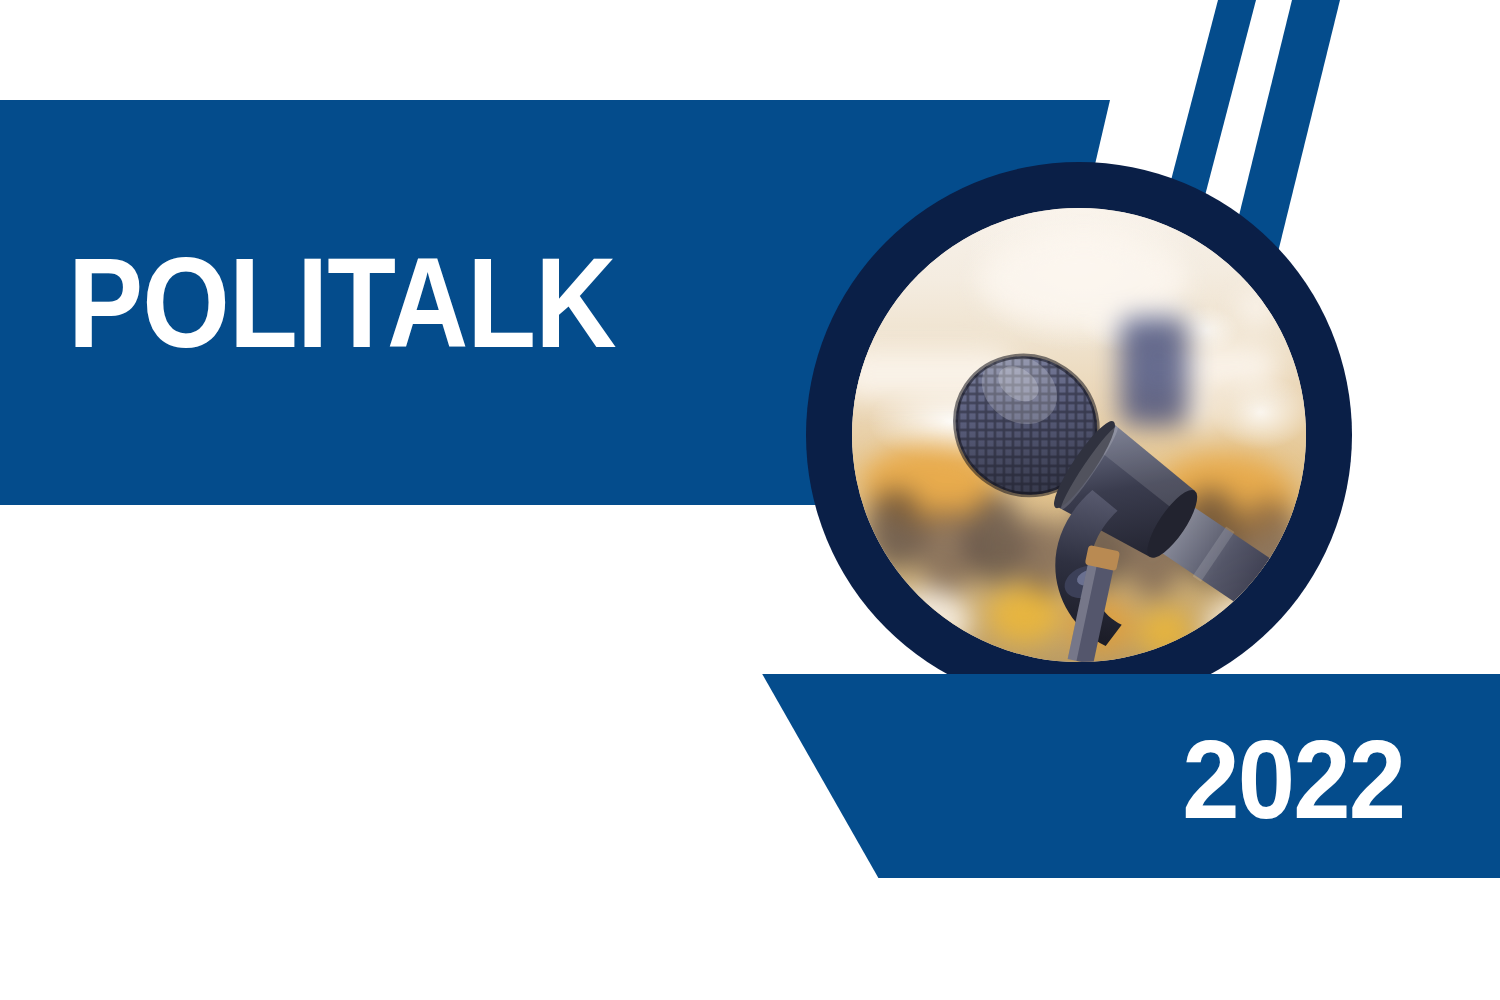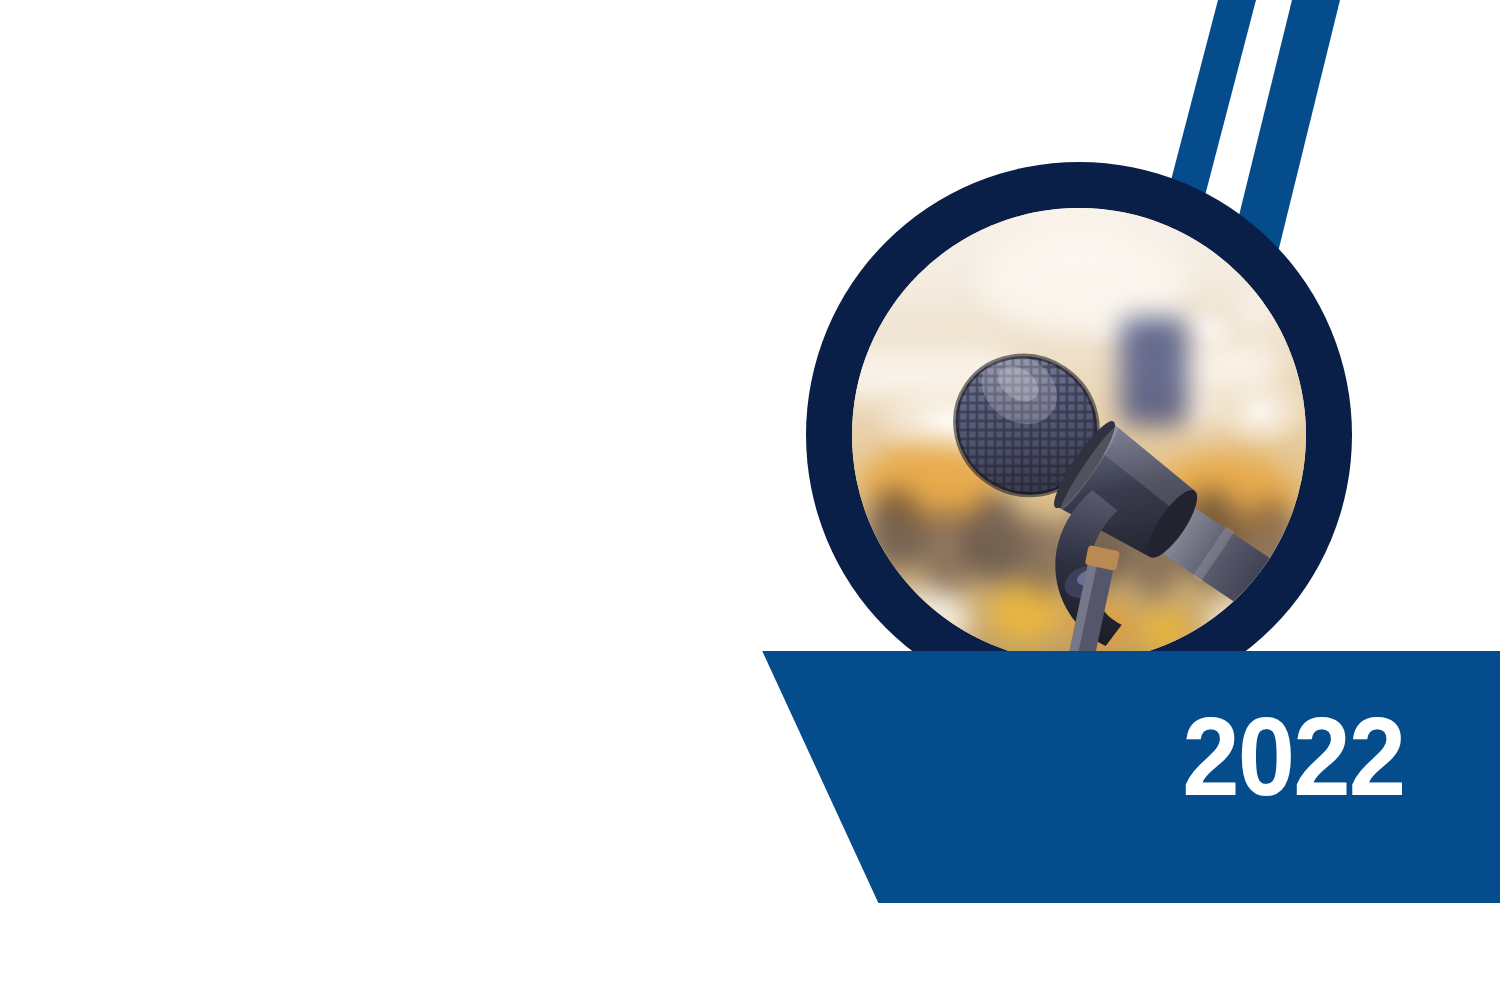--- a/index.html
+++ b/index.html
@@ -58,23 +58,23 @@
     transform-origin: left center;
     white-space: nowrap;
     -webkit-user-select: none;
     user-select: none;
   }
 
   
   .bottom-banner {
     position: absolute;
     left: 760px;
-    top: 651px;
+    top: 674px;
     width: 740px;
-    height: 252px;
+    height: 204px;
     background: #044C8C;
     z-index: 6;
     -webkit-clip-path: polygon(0.3% 0, 100% 0, 100% 100%, 16% 100%);
     clip-path: polygon(0.3% 0, 100% 0, 100% 100%, 16% 100%);
   }
 
   .year {
     position: absolute;
     right: 96px;
     top: 0;
@@ -173,20 +173,23 @@
 
 <div id="poster">
 
   <svg class="stripe-layer" viewBox="0 0 1500 1000" width="1500" height="1000" aria-hidden="true">
     <g id="stripes-group" fill="#044C8C">
       <polygon points="1218,0 1256,0 1110,560 1072,560"></polygon>
       <polygon points="1292,0 1340,0 1190,610 1142,610"></polygon>
     </g>
   </svg>
 
+  <div class="top-banner" style="background: rgb(4, 76, 140);">
+    <div class="title">POLITALK</div>
+  </div>
 
   <div class="medallion" style="background: rgb(10, 31, 71);">
     <div class="medallion-photo">
       <div class="photo-scene"></div>
 
       <div class="photo-blobs">
 
         <div class="blob pale" style="left:-4%;  top:31%; width:40%; height:11%; border-radius:40px;"></div>
         <div class="blob pale" style="left:60%;  top:30%; width:34%; height:10%; border-radius:40px;"></div>
         <div class="blob pale" style="left:28%;  top:6%;  width:46%; height:20%;"></div>

